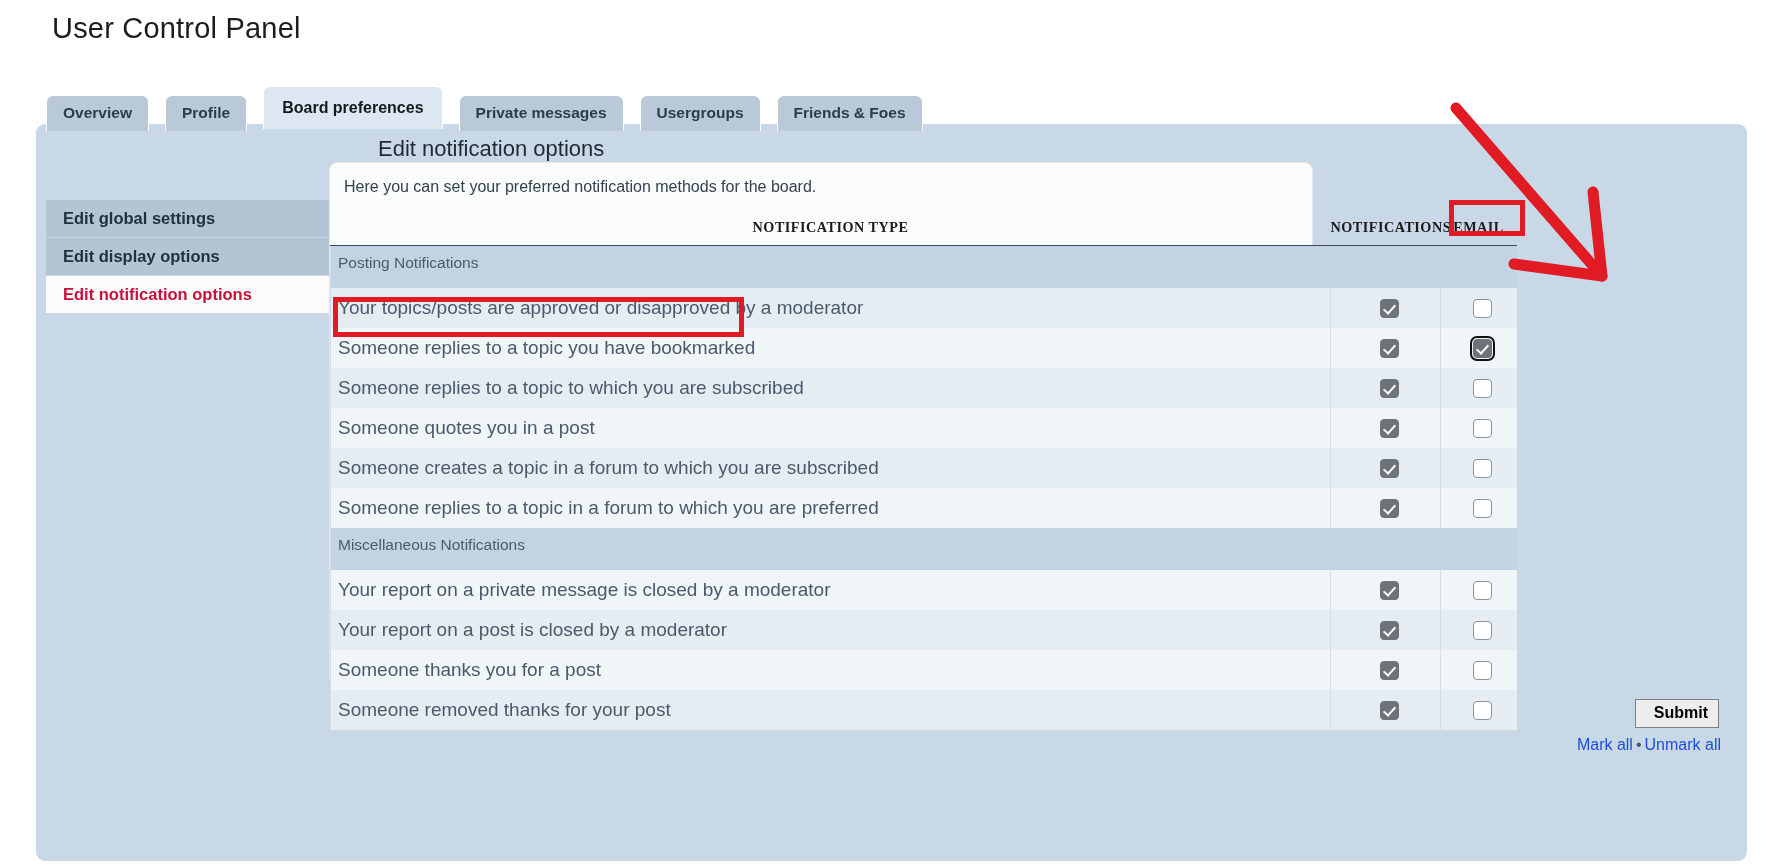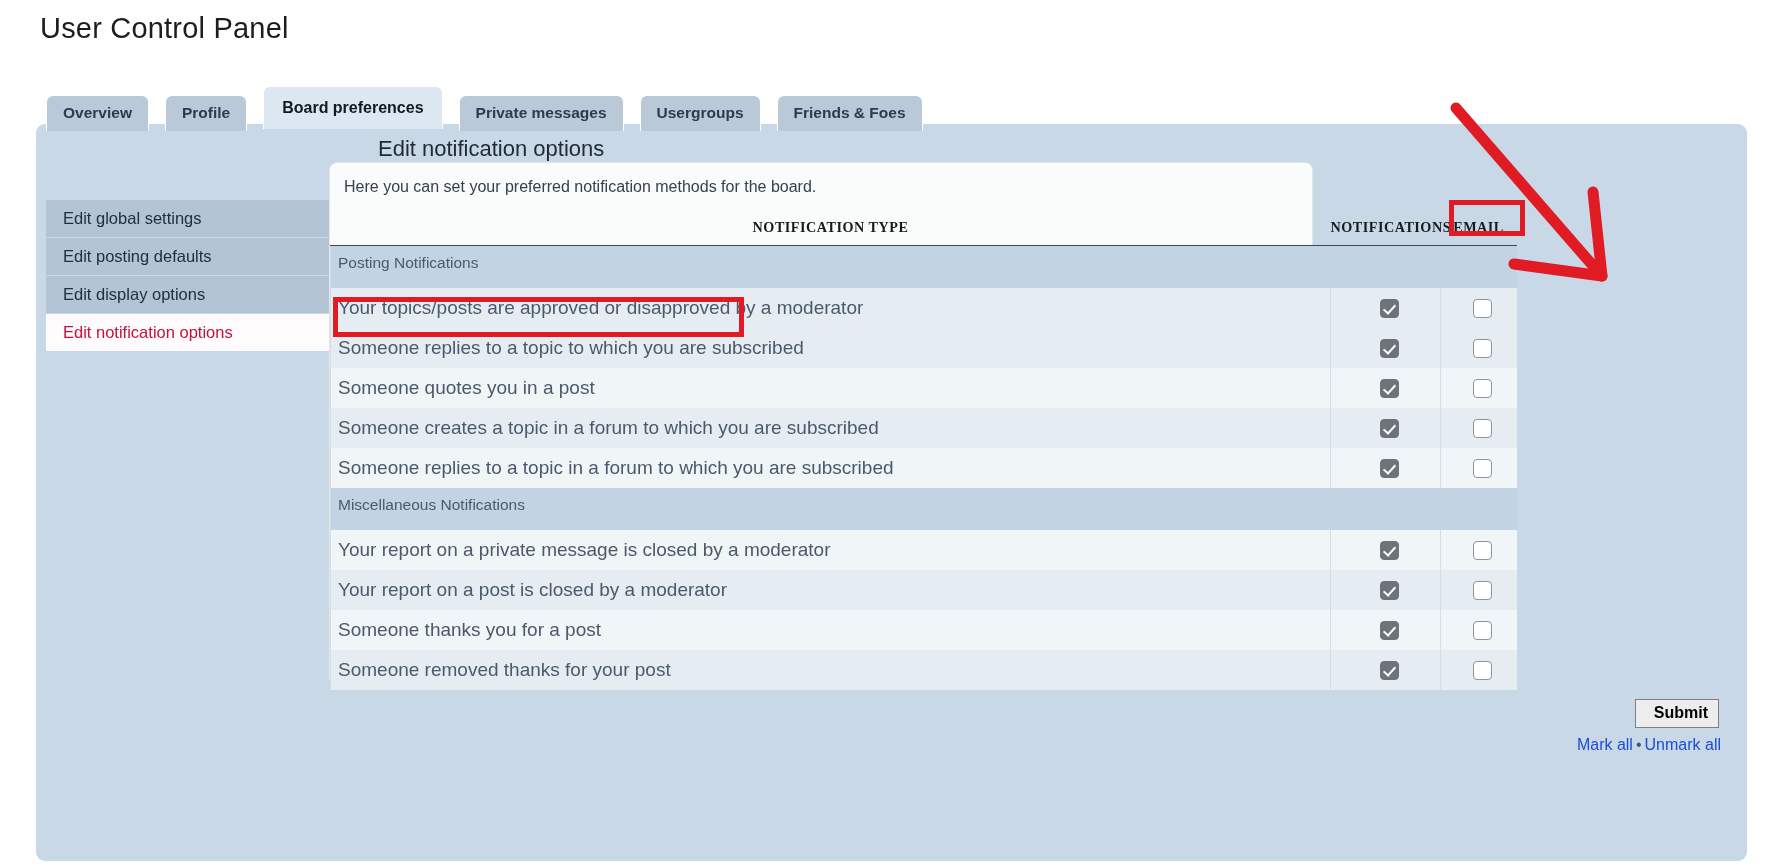--- a/index.html
+++ b/index.html
@@ -13,21 +13,21 @@
   #page {
     position: relative;
     width: 1781px;
     height: 868px;
     background: #ffffff;
   }
 
   
   .page-title {
     position: absolute;
-    left: 40px; top: 12px;
+    left: 52px; top: 12px;
     font-size: 29px;
     font-weight: 400;
     color: #1d1d1d;
     letter-spacing: 0.2px;
   }
 
   
   .tabbar {
     position: absolute;
     left: 46px; top: 86px;
@@ -72,21 +72,21 @@
 
   
   .sidebar {
     position: absolute;
     left: 10px; top: 76px;
     width: 338px;
   }
   .side-item {
     background: #b3c5d4;
     color: #20303e;
-    font-weight: normal;
+    font-weight: bold;
     font-size: 16.5px;
     padding: 9px 0 9px 17px;
     border-bottom: 1px solid #c8d8e6;
     white-space: nowrap;
   }
   .side-item.active {
     background: #fdfbfc;
     color: #c8103c;
     border-bottom: none;
   }
@@ -236,21 +236,20 @@
       <div class="tab">Usergroups</div>
       <div class="tab">Friends &amp; Foes</div>
     </div>
 
   <div class="panel">
 
     <div class="content-heading">Edit notification options</div>
 
     <div class="sidebar" id="sidebar">
         <div class="side-item">Edit global settings</div>
-        <div class="side-item">Edit posting defaults</div>
         <div class="side-item">Edit display options</div>
         <div class="side-item active">Edit notification options</div>
       </div>
 
     <div class="card">
       <div class="card-intro">Here you can set your preferred notification methods for the board.</div>
 
       <table class="notif">
         <colgroup>
           <col style="width:1000px">
@@ -266,37 +265,42 @@
         </thead>
         <tbody id="table-body">
             <tr class="section">
               <td colspan="3">Posting Notifications</td>
             </tr>
             <tr class="odd">
               <td>Your topics/posts are approved or disapproved by a moderator</td>
               <td class="cb"><span class="cbx on"></span></td>
               <td class="cb"><span class="cbx off"></span></td>
             </tr>
+            <tr class="even">
+              <td>Someone replies to a topic you have bookmarked</td>
+              <td class="cb"><span class="cbx on"></span></td>
+              <td class="cb"><span class="cbx on focused"></span></td>
+            </tr>
             <tr class="odd">
               <td>Someone replies to a topic to which you are subscribed</td>
               <td class="cb"><span class="cbx on"></span></td>
               <td class="cb"><span class="cbx off"></span></td>
             </tr>
             <tr class="even">
               <td>Someone quotes you in a post</td>
               <td class="cb"><span class="cbx on"></span></td>
               <td class="cb"><span class="cbx off"></span></td>
             </tr>
             <tr class="odd">
               <td>Someone creates a topic in a forum to which you are subscribed</td>
               <td class="cb"><span class="cbx on"></span></td>
               <td class="cb"><span class="cbx off"></span></td>
             </tr>
             <tr class="even">
-              <td>Someone replies to a topic in a forum to which you are subscribed</td>
+              <td>Someone replies to a topic in a forum to which you are preferred</td>
               <td class="cb"><span class="cbx on"></span></td>
               <td class="cb"><span class="cbx off"></span></td>
             </tr>
             <tr class="section">
               <td colspan="3">Miscellaneous Notifications</td>
             </tr>
             <tr class="even">
               <td>Your report on a private message is closed by a moderator</td>
               <td class="cb"><span class="cbx on"></span></td>
               <td class="cb"><span class="cbx off"></span></td>

